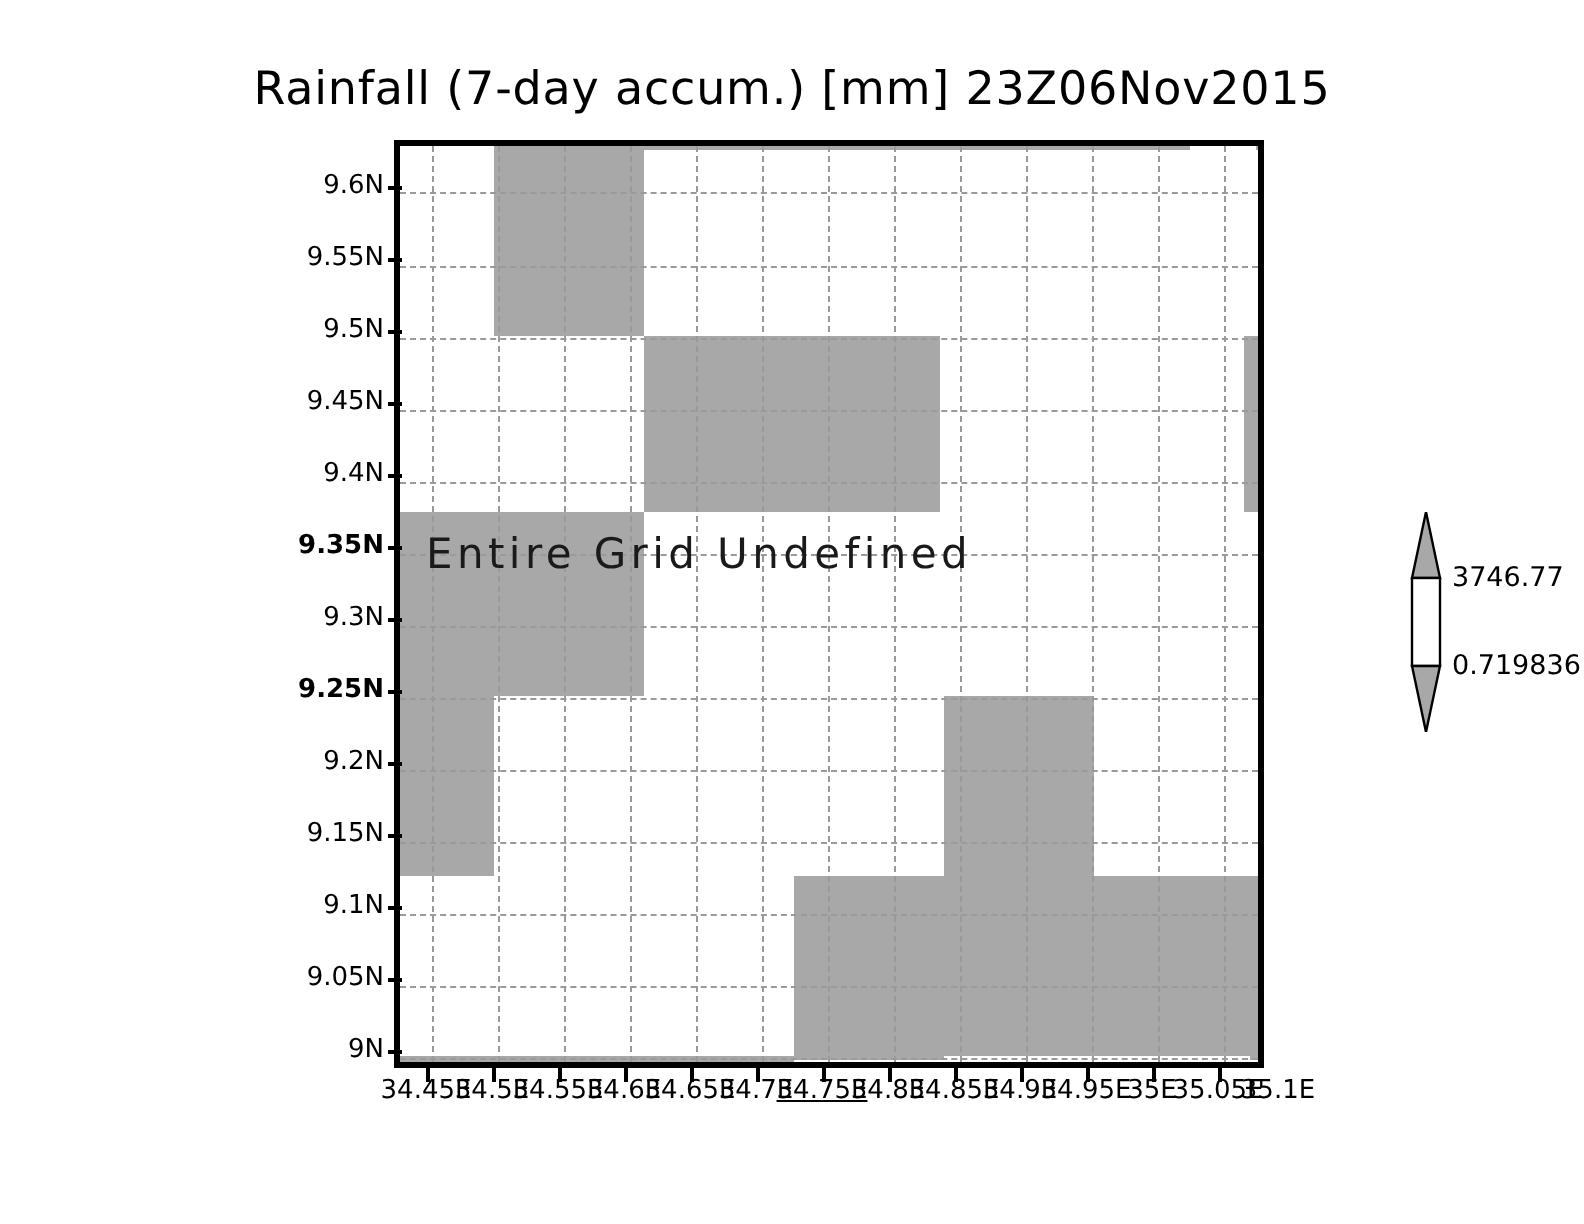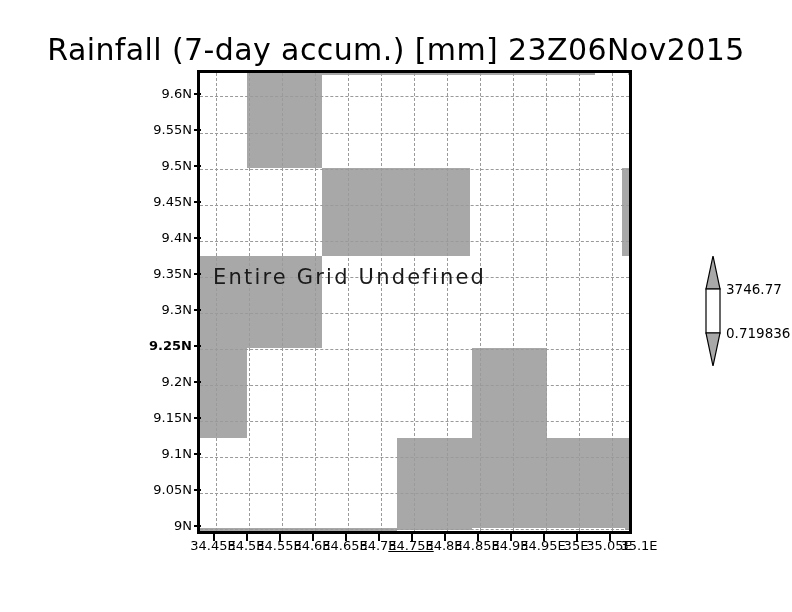--- a/index.html
+++ b/index.html
@@ -17,21 +17,21 @@
   }
 
   
   #chart-title {
     position: absolute;
     left: 0;
     top: 32px;
     width: 792px;
     text-align: center;
     font-family: "DejaVu Sans", sans-serif;
-    font-size: 30px;
+    font-size: 23px;
     letter-spacing: 0.4px;
     color: #000000;
     white-space: nowrap;
   }
 
   
   #plot-frame {
     position: absolute;
     left: 197px;
     top: 70px;
@@ -210,21 +210,21 @@
 </div>
 
 <div id="undefined-msg">Entire Grid Undefined</div>
 
 <div id="y-axis-labels">
   <div class="ylabel" style="top:23px;">9.6N</div>
   <div class="ylabel" style="top:59px;">9.55N</div>
   <div class="ylabel" style="top:95px;">9.5N</div>
   <div class="ylabel" style="top:131px;">9.45N</div>
   <div class="ylabel" style="top:167px;">9.4N</div>
-  <div class="ylabel" style="top:203px;">9.35N</div>
+  <div class="ylabel" style="top:203px;font-weight:bold;">9.35N</div>
   <div class="ylabel" style="top:239px;">9.3N</div>
   <div class="ylabel" style="top:275px;font-weight:bold;">9.25N</div>
   <div class="ylabel" style="top:311px;">9.2N</div>
   <div class="ylabel" style="top:347px;">9.15N</div>
   <div class="ylabel" style="top:383px;">9.1N</div>
   <div class="ylabel" style="top:419px;margin-left:32px;">9.05N</div>
   <div class="ylabel" style="top:455px;">9N</div>
 </div>
 
 <div class="ytick" style="top:93px;"></div>

